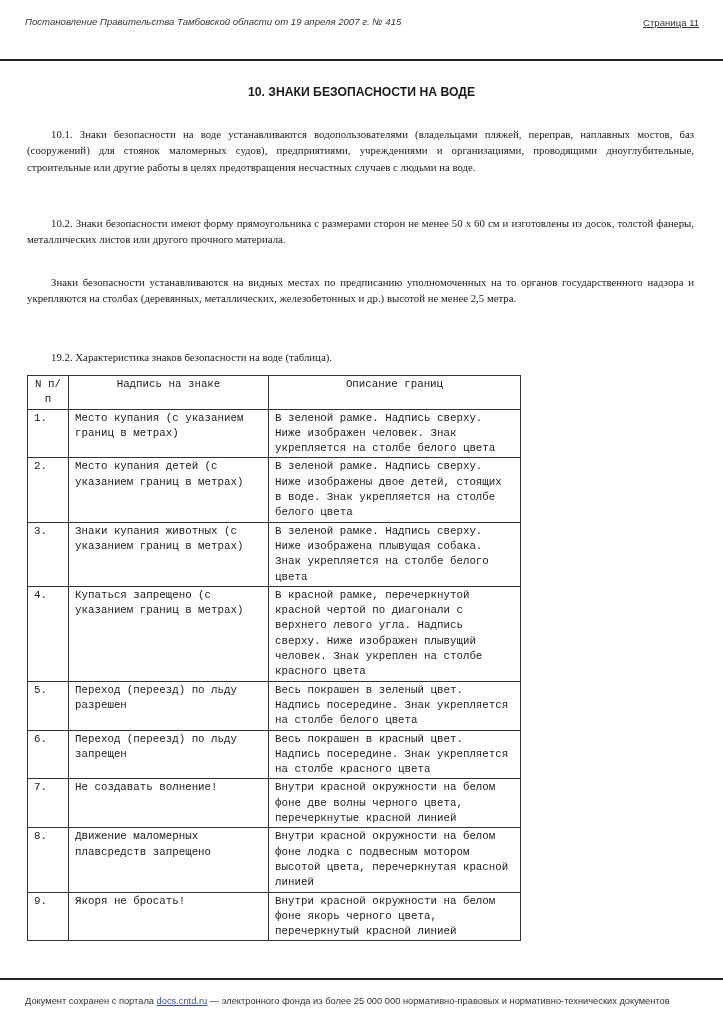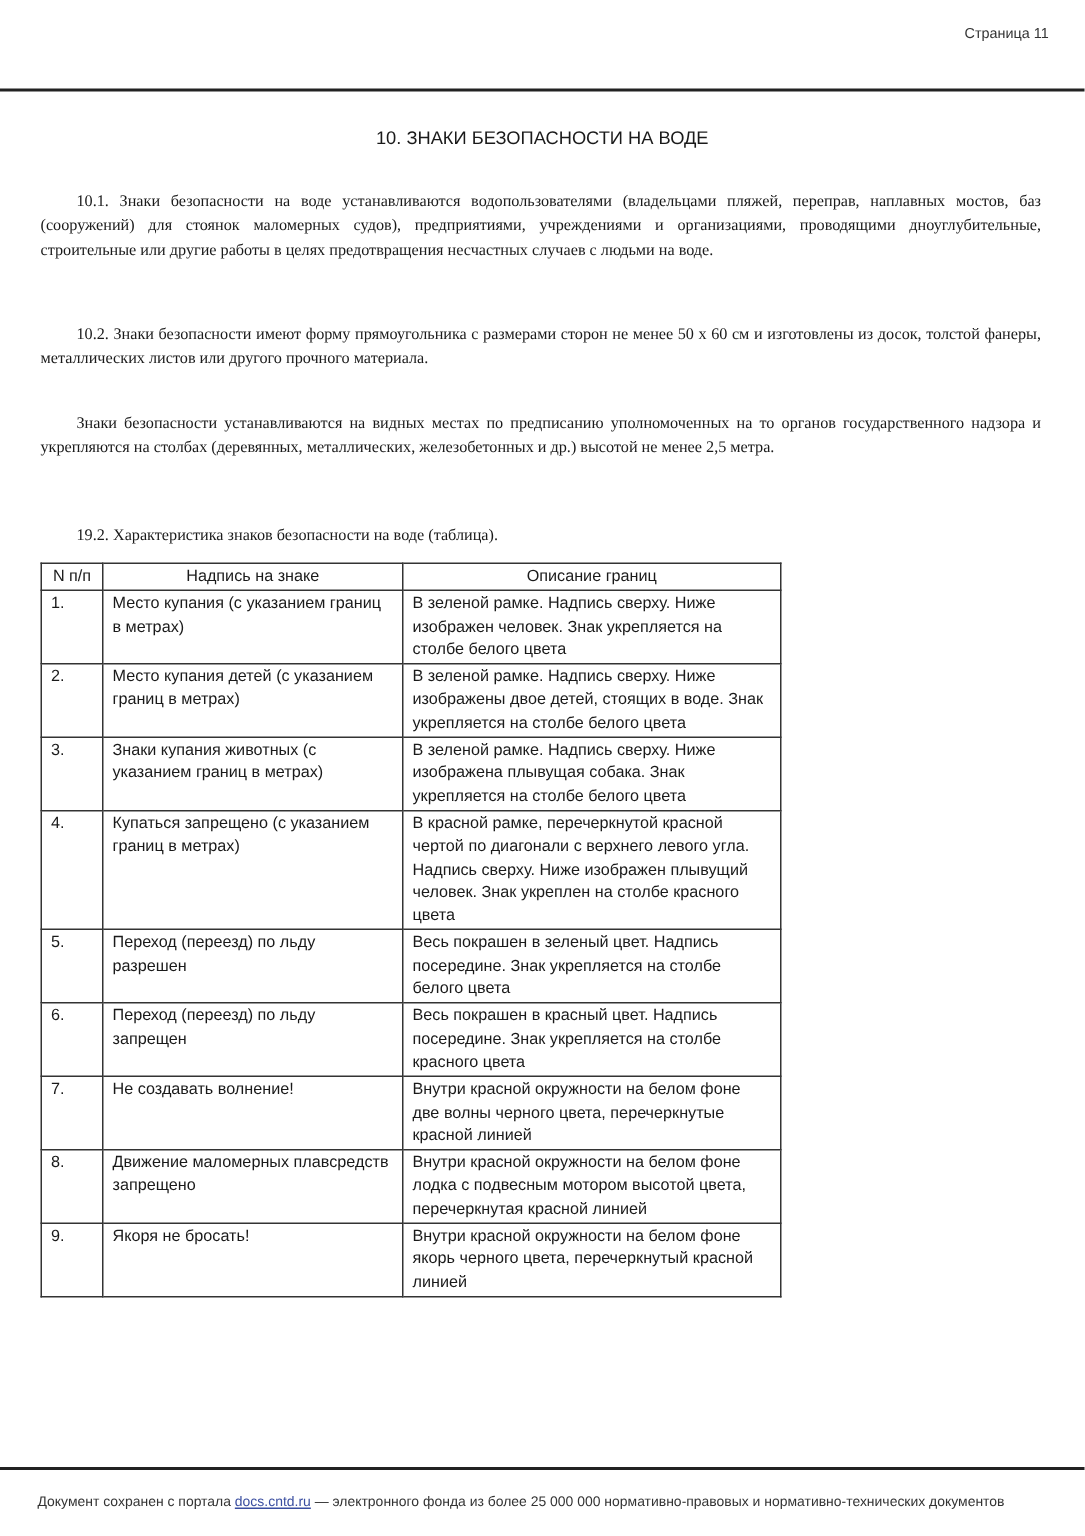--- a/index.html
+++ b/index.html
@@ -2,43 +2,44 @@
 <html><head>
 <meta charset="utf-8">
 <style>
   html, body { margin: 0; padding: 0; background: #ffffff; }
   body {
     width: 723px; height: 1024px; position: relative; overflow: hidden;
     font-family: "Liberation Sans", sans-serif; color: #1a1a1a;
   }
   .hdr { position: absolute; left: 25px; top: 17px; width: 560px; font-size: 9.6px; line-height: 10.5px; color: #333; }
   .hdr .t2 { font-style: italic; }
-  .pgnum { position: absolute; left: 643px; top: 17px; font-size: 9.6px; color: #333; }
+  .pgnum { position: absolute; left: 643px; top: 17px; font-size: 9.6px; color: #333; text-decoration: underline; }
   .rule-top { position: absolute; left: 0; top: 59px; width: 723px; height: 2px; background: #222; }
-  .title { position: absolute; left: 0; width: 723px; top: 85px; text-align: center; font-weight: normal; font-size: 12.2px; }
+  .title { position: absolute; left: 0; width: 723px; top: 85px; text-align: center; font-weight: bold; font-size: 12.2px; }
   .para { position: absolute; left: 27px; width: 667px; font-size: 10.8px; line-height: 16.3px; text-align: justify; font-family: Liberation Serif, serif; }
   .para .ind { display: inline-block; width: 24px; }
   table.signs {
     position: absolute; left: 27px; top: 375px; width: 494px;
     border-collapse: collapse; font-size: 10.8px; line-height: 15.3px;
   }
   table.signs td, table.signs th {
-    border: 1px solid #333; vertical-align: top; padding: 1px 6px 1px 6px; font-weight: normal; text-align: left;
+    border: 1px solid #333; vertical-align: top; padding: 1px 6px 1px 6px; font-weight: normal; text-align: left; font-family: Liberation Mono, monospace;
   }
   table.signs th { text-align: center; }
   .c1 { width: 28px; }
   .c2 { width: 187px; }
   .rule-bot { position: absolute; left: 0; top: 978px; width: 723px; height: 2px; background: #222; }
   .footer { position: absolute; left: 25px; top: 996px; font-size: 9.3px; color: #333; white-space: nowrap; }
   .footer a { color: #3a4ea0; text-decoration: underline; margin-top: 10px; }
 </style>
 </head>
 <body>
 
 <div class="hdr">
+  <div class="t2">Постановление Правительства Тамбовской области от 19 апреля 2007 г. № 415</div>
 </div>
 <div class="pgnum">Страница 11</div>
 <div class="rule-top"></div>
 
 <div class="title">10. ЗНАКИ БЕЗОПАСНОСТИ НА ВОДЕ</div>
 
 <div class="para" style="top:126px"><span class="ind"></span><span>10.1. Знаки безопасности на воде устанавливаются водопользователями (владельцами пляжей, переправ, наплавных мостов, баз (сооружений) для стоянок маломерных судов), предприятиями, учреждениями и организациями, проводящими дноуглубительные, строительные или другие работы в целях предотвращения несчастных случаев с людьми на воде.</span></div>
 <div class="para" style="top:215px"><span class="ind"></span><span>10.2. Знаки безопасности имеют форму прямоугольника с размерами сторон не менее 50 х 60 см и изготовлены из досок, толстой фанеры, металлических листов или другого прочного материала.</span></div>
 <div class="para" style="top:274px"><span class="ind"></span><span>Знаки безопасности устанавливаются на видных местах по предписанию уполномоченных на то органов государственного надзора и укрепляются на столбах (деревянных, металлических, железобетонных и др.) высотой не менее 2,5 метра.</span></div>
 <div class="para" style="top:349px"><span class="ind"></span><span>19.2. Характеристика знаков безопасности на воде (таблица).</span></div>

